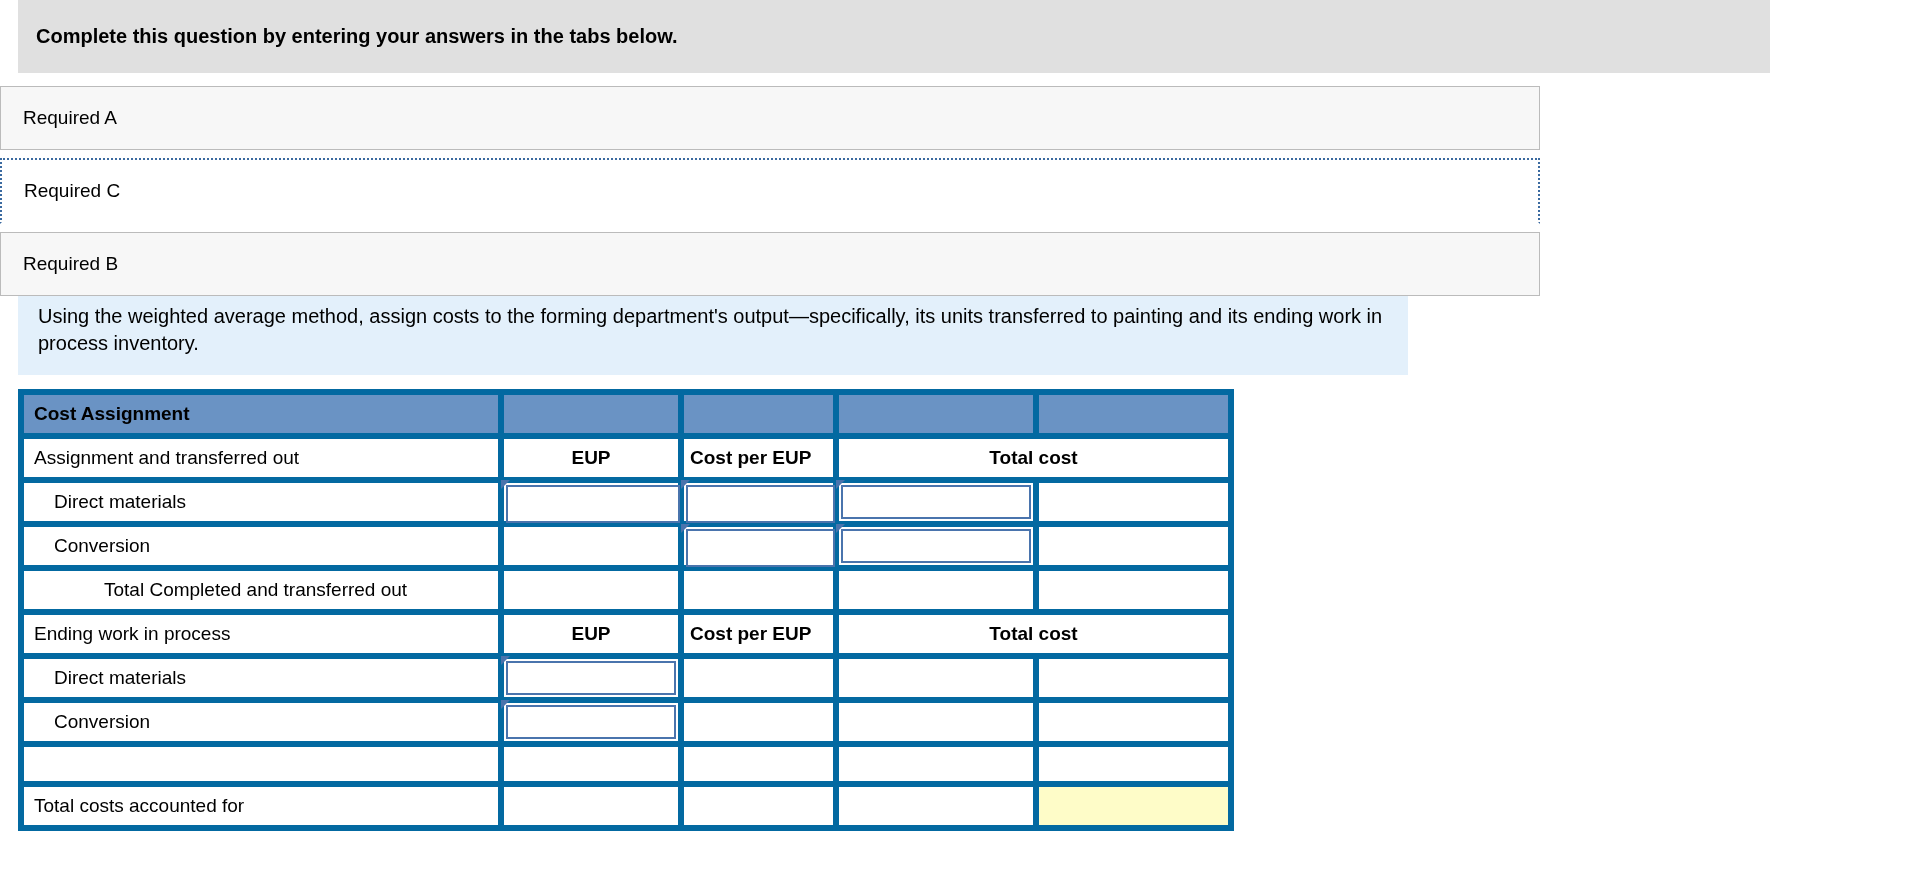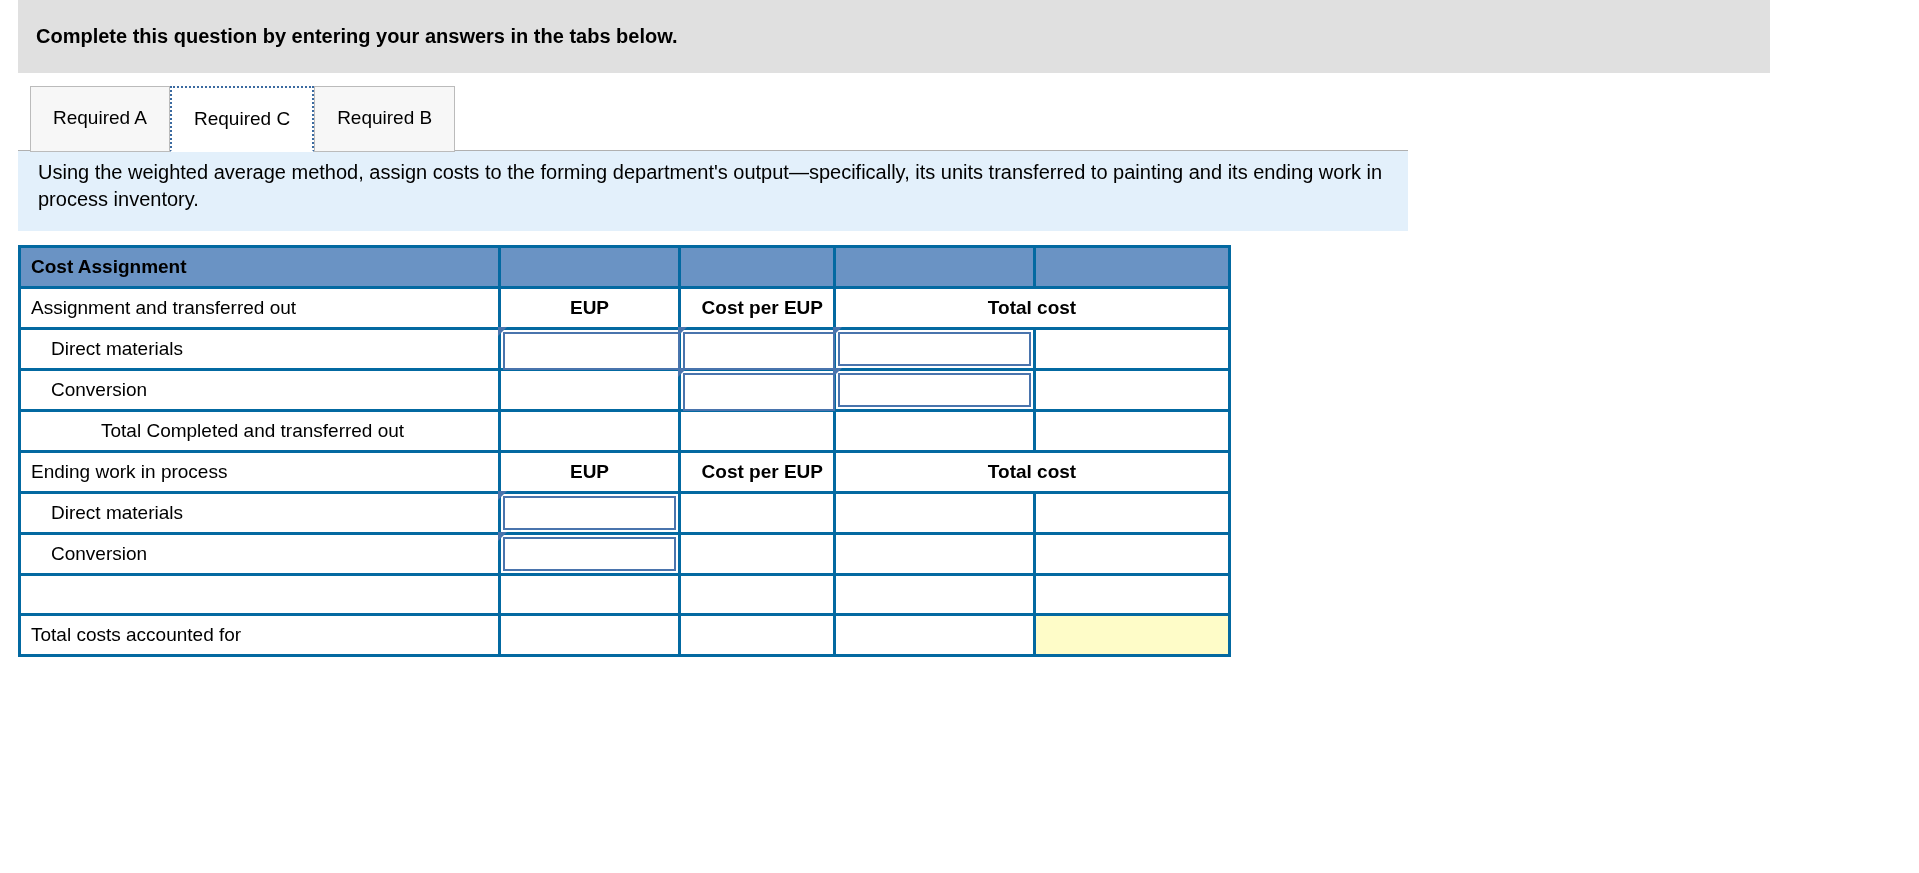--- a/index.html
+++ b/index.html
@@ -21,23 +21,24 @@
     padding: 25px 18px;
     margin: 0 0 12px 18px;
     width: 1752px;
   }
   .header-bar .title {
     font-weight: bold;
     font-size: 20px;
   }
   .tabs-row {
     display: flex;
-    margin-left: 30px;
+    gap: 8px;
     position: relative;
     z-index: 2;
+    flex-direction: column;
   }
   .tab {
     padding: 20px 22px;
     border: 1px solid #bbb;
     background: #f7f7f7;
     font-size: 19px;
     cursor: pointer;
     position: relative;
     top: 1px;
   }
@@ -55,41 +56,41 @@
     width: 1390px;
     line-height: 1.35;
   }
   table.cost {
     border-collapse: collapse;
     margin-left: 18px;
     width: 1210px;
     table-layout: fixed;
   }
   table.cost td, table.cost th {
-    border: 3px solid #0369a1;
+    border: 6px solid #0369a1;
     padding: 8px 10px;
     font-size: 19px;
     height: 40px;
     vertical-align: middle;
   }
   .col-label { width: 480px; }
   .col-eup   { width: 180px; text-align: center; font-weight: bold; }
   .col-cpe   { width: 155px; font-weight: bold; }
   .col-tc1   { width: 200px; }
   .col-tc2   { width: 195px; }
   .hdr-row td {
     background: #6a93c4;
     font-weight: bold;
   }
   .subhdr td.col-eup,
   .subhdr td.col-cpe {
     font-weight: bold;
     text-align: center;
   }
-  .subhdr td.col-cpe { text-align: right; padding-left: 6px; }
+  .subhdr td.col-cpe { text-align: left; padding-left: 6px; }
   .subhdr .tc-span {
     font-weight: bold;
     text-align: center;
   }
   .blank { }
   .input-cell {
     position: relative;
     padding: 0 !important;
   }
   .input-cell .cell-inner {

